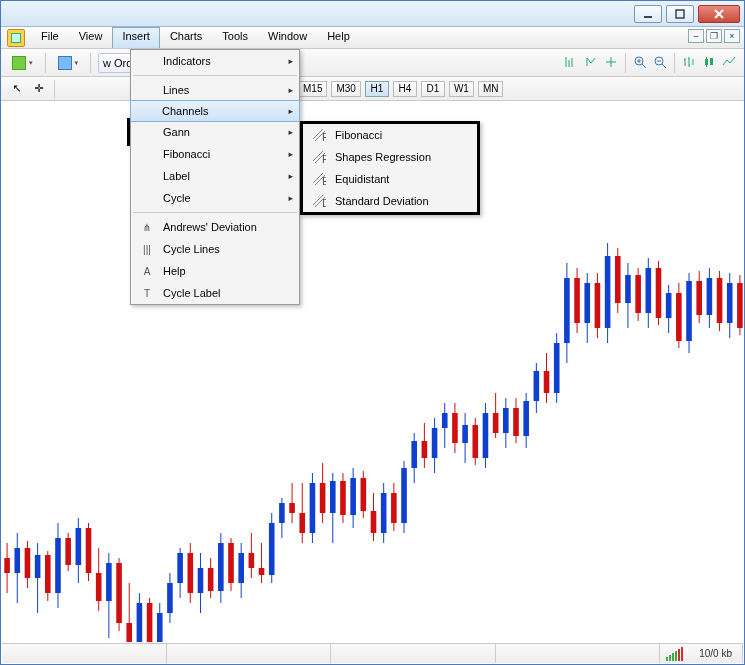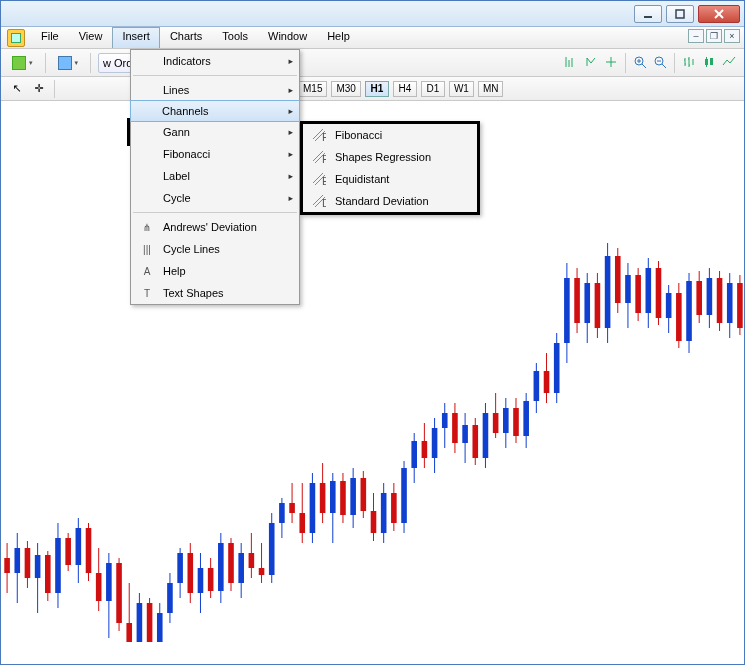--- a/index.html
+++ b/index.html
@@ -30,21 +30,21 @@
 .toolbar .txt{font-size:11px;}
 .toolbar .caret{font-size:7px;color:#555;}
 .toolbar .right{margin-left:auto; display:flex; gap:2px;}
 .toolbar .ricon{width:18px;height:18px;border:1px solid transparent;display:flex;align-items:center;justify-content:center;}
 .toolbar .ricon svg{width:14px;height:14px;}
 
 .toolbar2 { height: 24px; background: linear-gradient(#fafafa,#eee); border-bottom:1px solid #c9c9c9; display:flex; align-items:center; padding:0 6px; gap:2px; }
 .toolbar2 .tbtn2{width:20px;height:18px;display:flex;align-items:center;justify-content:center;border:1px solid transparent;}
 .toolbar2 .sep{ width:1px; height:18px; background:#ccc; margin:0 3px;}
 .toolbar2 .tf{min-width:24px; height:16px; padding:0 4px; font-size:10px; border:1px solid #bbb; background:linear-gradient(#fff,#eee); display:flex;align-items:center;justify-content:center; margin:0 1px;}
-.toolbar2 .tf.active{background:linear-gradient(#e8f1fb,#cfe3f7); border-color:#7aa;font-weight:bold;}
+.toolbar2 .tf.active{background:linear-gradient(#e8f1fb,#cfe3f7); border-color:#7aa;}
 
 .chart-area{ position:absolute; left:1px; right:1px; top:102px; bottom:22px; background:#fff; overflow:hidden; }
 .chart-area svg{position:absolute; left:0; top:0;}
 
 .statusbar{ position:absolute; left:1px; right:1px; bottom:1px; height:20px; border-top:1px solid #c9c9c9; background:linear-gradient(#fafafa,#eee); display:flex; align-items:center;}
 .statusbar .cell{border-right:1px solid #ccc; height:100%; flex:1;}
 .statusbar .kb{padding:0 10px; font-size:10px; color:#333;}
 .statusbar .bars{display:flex;align-items:flex-end;gap:1px;padding:0 6px;}
 .statusbar .bars span{width:2px;background:#4a4;}
 
@@ -388,21 +388,21 @@
       <div class="drow">
         <span class="dicon">|||</span>
         <span>Cycle Lines</span>
       </div>
       <div class="drow">
         <span class="dicon">A</span>
         <span>Help</span>
       </div>
       <div class="drow">
         <span class="dicon">T</span>
-        <span>Text Shapes</span>
+        <span>Cycle Label</span>
       </div>
     </div>
   <div class="sub-menu-outline"></div>
   <div class="dropdown sub-menu" id="sub-menu">
       <div class="drow">
         <span class="dicon">
           <svg width="14" height="14">
             <line x1="1" y1="11" x2="11" y2="1" stroke="#888"></line>
             <line x1="3" y1="13" x2="13" y2="3" stroke="#888"></line>
             <text x="10" y="13" font-size="6" fill="#555">F</text>
@@ -435,14 +435,31 @@
           <svg width="14" height="14">
             <line x1="1" y1="11" x2="11" y2="1" stroke="#888"></line>
             <line x1="3" y1="13" x2="13" y2="3" stroke="#888"></line>
             <text x="10" y="13" font-size="6" fill="#555">D</text>
           </svg>
         </span>
         <span>Standard Deviation</span>
       </div>
     </div>
 
+  <div class="statusbar">
+    <div class="cell"></div>
+    <div class="cell"></div>
+    <div class="cell"></div>
+    <div class="cell"></div>
+    <div class="cell" style="flex:0 0 auto; display:flex; align-items:center;">
+      <div class="bars">
+        <span style="height:4px"></span>
+          <span style="height:6px"></span>
+          <span style="height:8px"></span>
+          <span style="height:10px"></span>
+          <span style="height:12px;background:#c33"></span>
+          <span style="height:14px;background:#c33"></span>
+      </div>
+      <span class="kb">10/0 kb</span>
+    </div>
+  </div>
 
 </div>
 
 </body></html>

